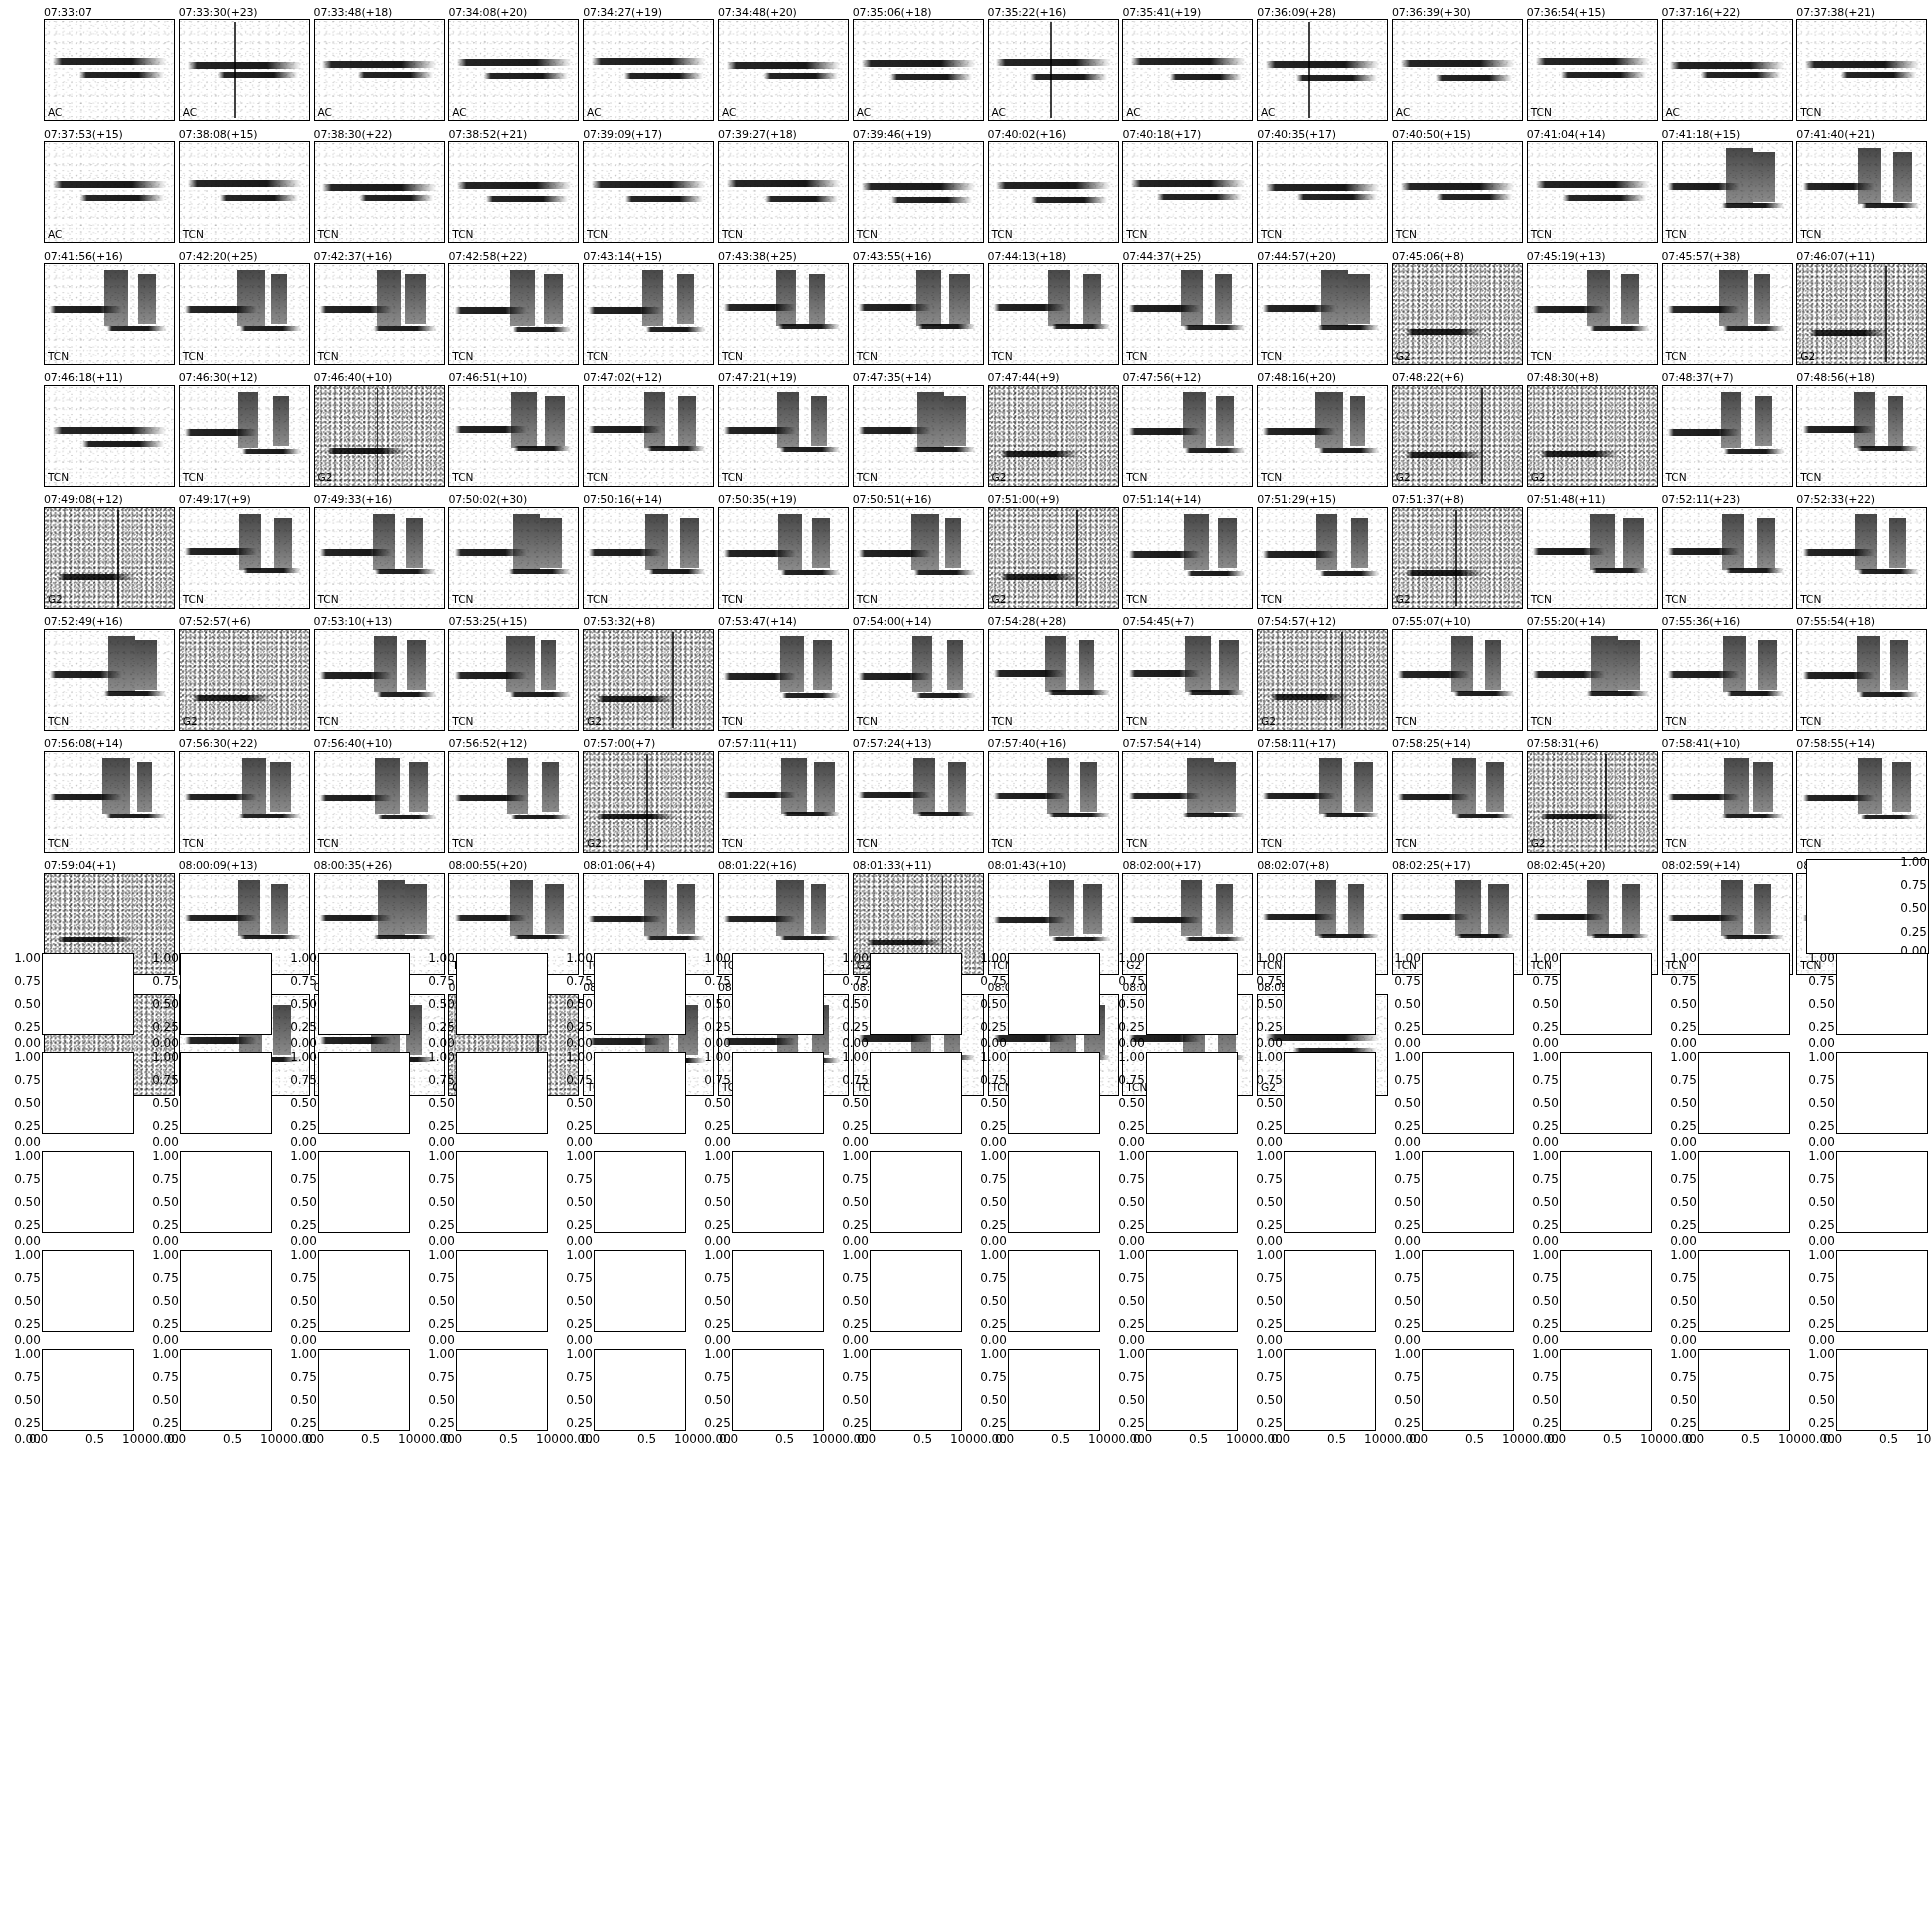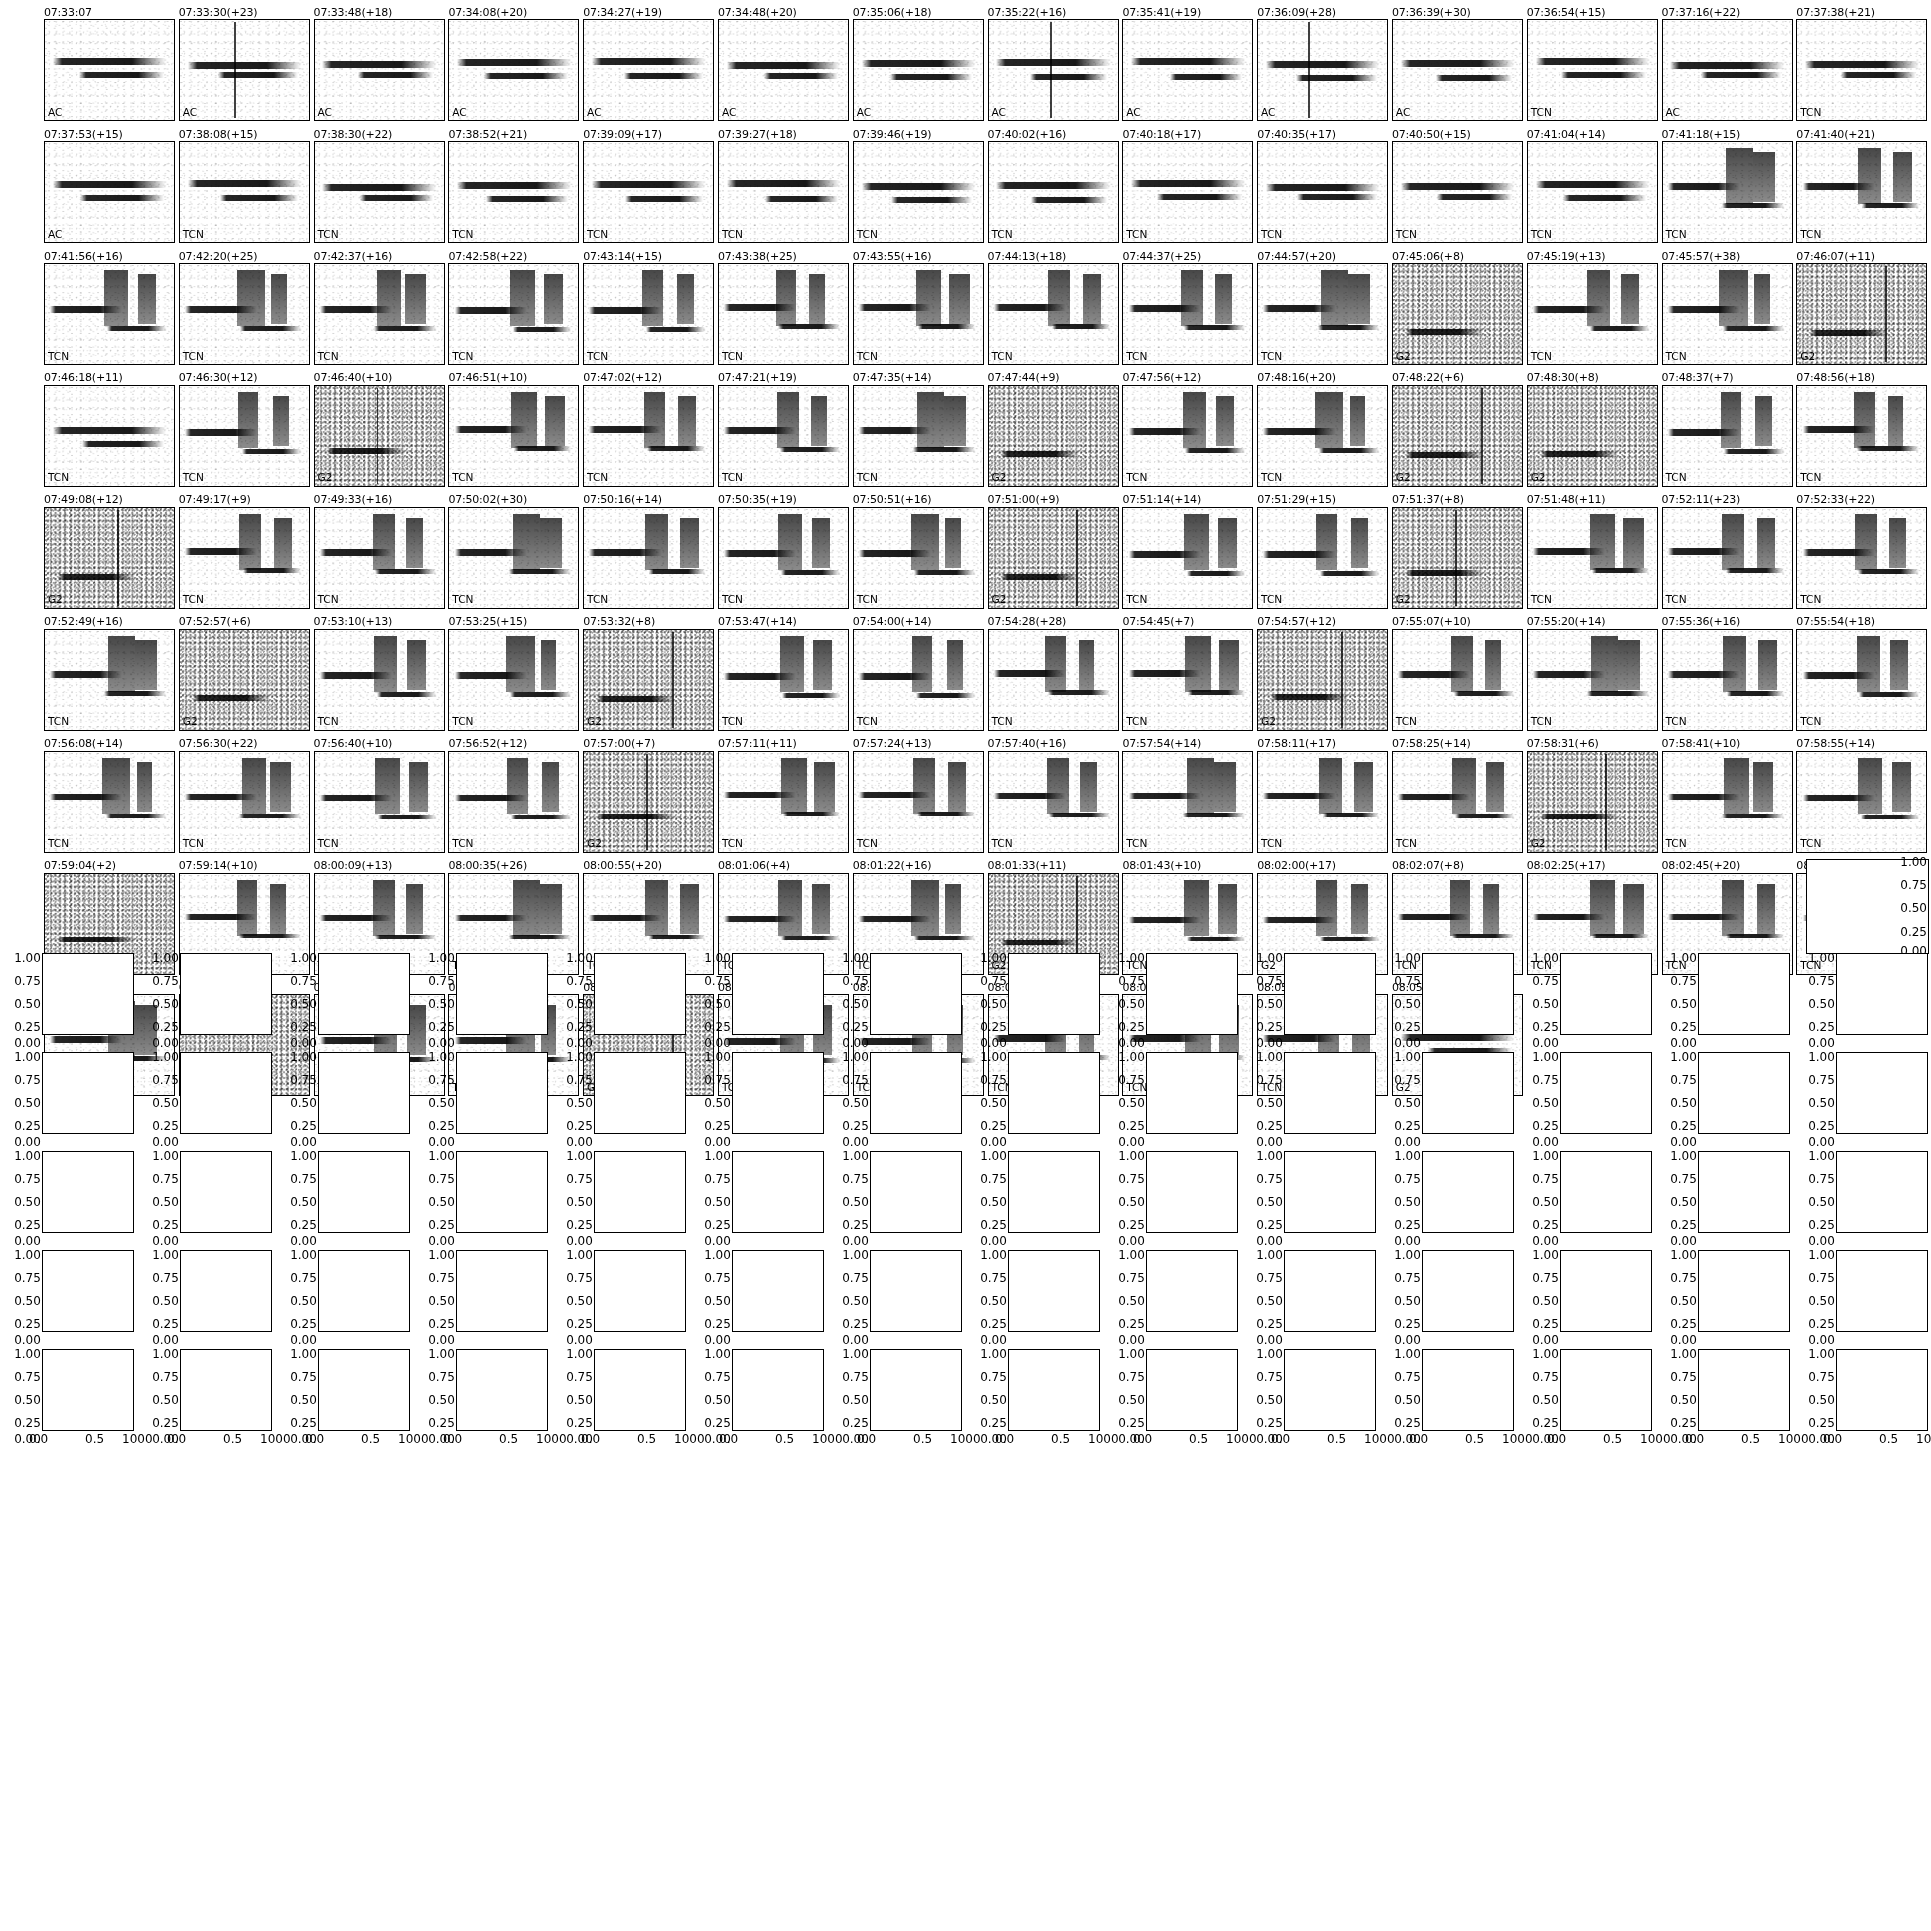--- a/index.html
+++ b/index.html
@@ -1094,36 +1094,25 @@
         <div class="panel">
           <div class="noise"></div>
           <div class="trace t1" style="top:43%;left:4%;right:40%;"></div>
           <div class="block" style="left:47%;width:19%;top:6%;height:56%;"></div>
           <div class="block" style="left:73%;width:15%;top:10%;height:50%;"></div>
           <div class="trace t2" style="top:63%;left:49%;right:6%;height:4.8px;"></div>
           <div class="label">TCN</div>
         </div>
       </div>
       <div class="cell">
-        <div class="title">07:59:04(+2)</div>
+        <div class="title">07:59:04(+1)</div>
         <div class="panel noisy">
           <div class="noise"></div>
           <div class="trace t1" style="top:63%;left:10%;right:30%;height:5.8px;"></div>
           <div class="label">G2</div>
-        </div>
-      </div>
-      <div class="cell">
-        <div class="title">07:59:14(+10)</div>
-        <div class="panel">
-          <div class="noise"></div>
-          <div class="trace t1" style="top:40%;left:4%;right:40%;"></div>
-          <div class="block" style="left:44%;width:16%;top:6%;height:56%;"></div>
-          <div class="block" style="left:70%;width:12%;top:10%;height:50%;"></div>
-          <div class="trace t2" style="top:60%;left:46%;right:6%;height:4.8px;"></div>
-          <div class="label">TCN</div>
         </div>
       </div>
       <div class="cell">
         <div class="title">08:00:09(+13)</div>
         <div class="panel">
           <div class="noise"></div>
           <div class="trace t1" style="top:41%;left:4%;right:40%;"></div>
           <div class="block" style="left:45%;width:17%;top:6%;height:56%;"></div>
           <div class="block" style="left:71%;width:13%;top:10%;height:50%;"></div>
           <div class="trace t2" style="top:61%;left:47%;right:6%;height:4.8px;"></div>

